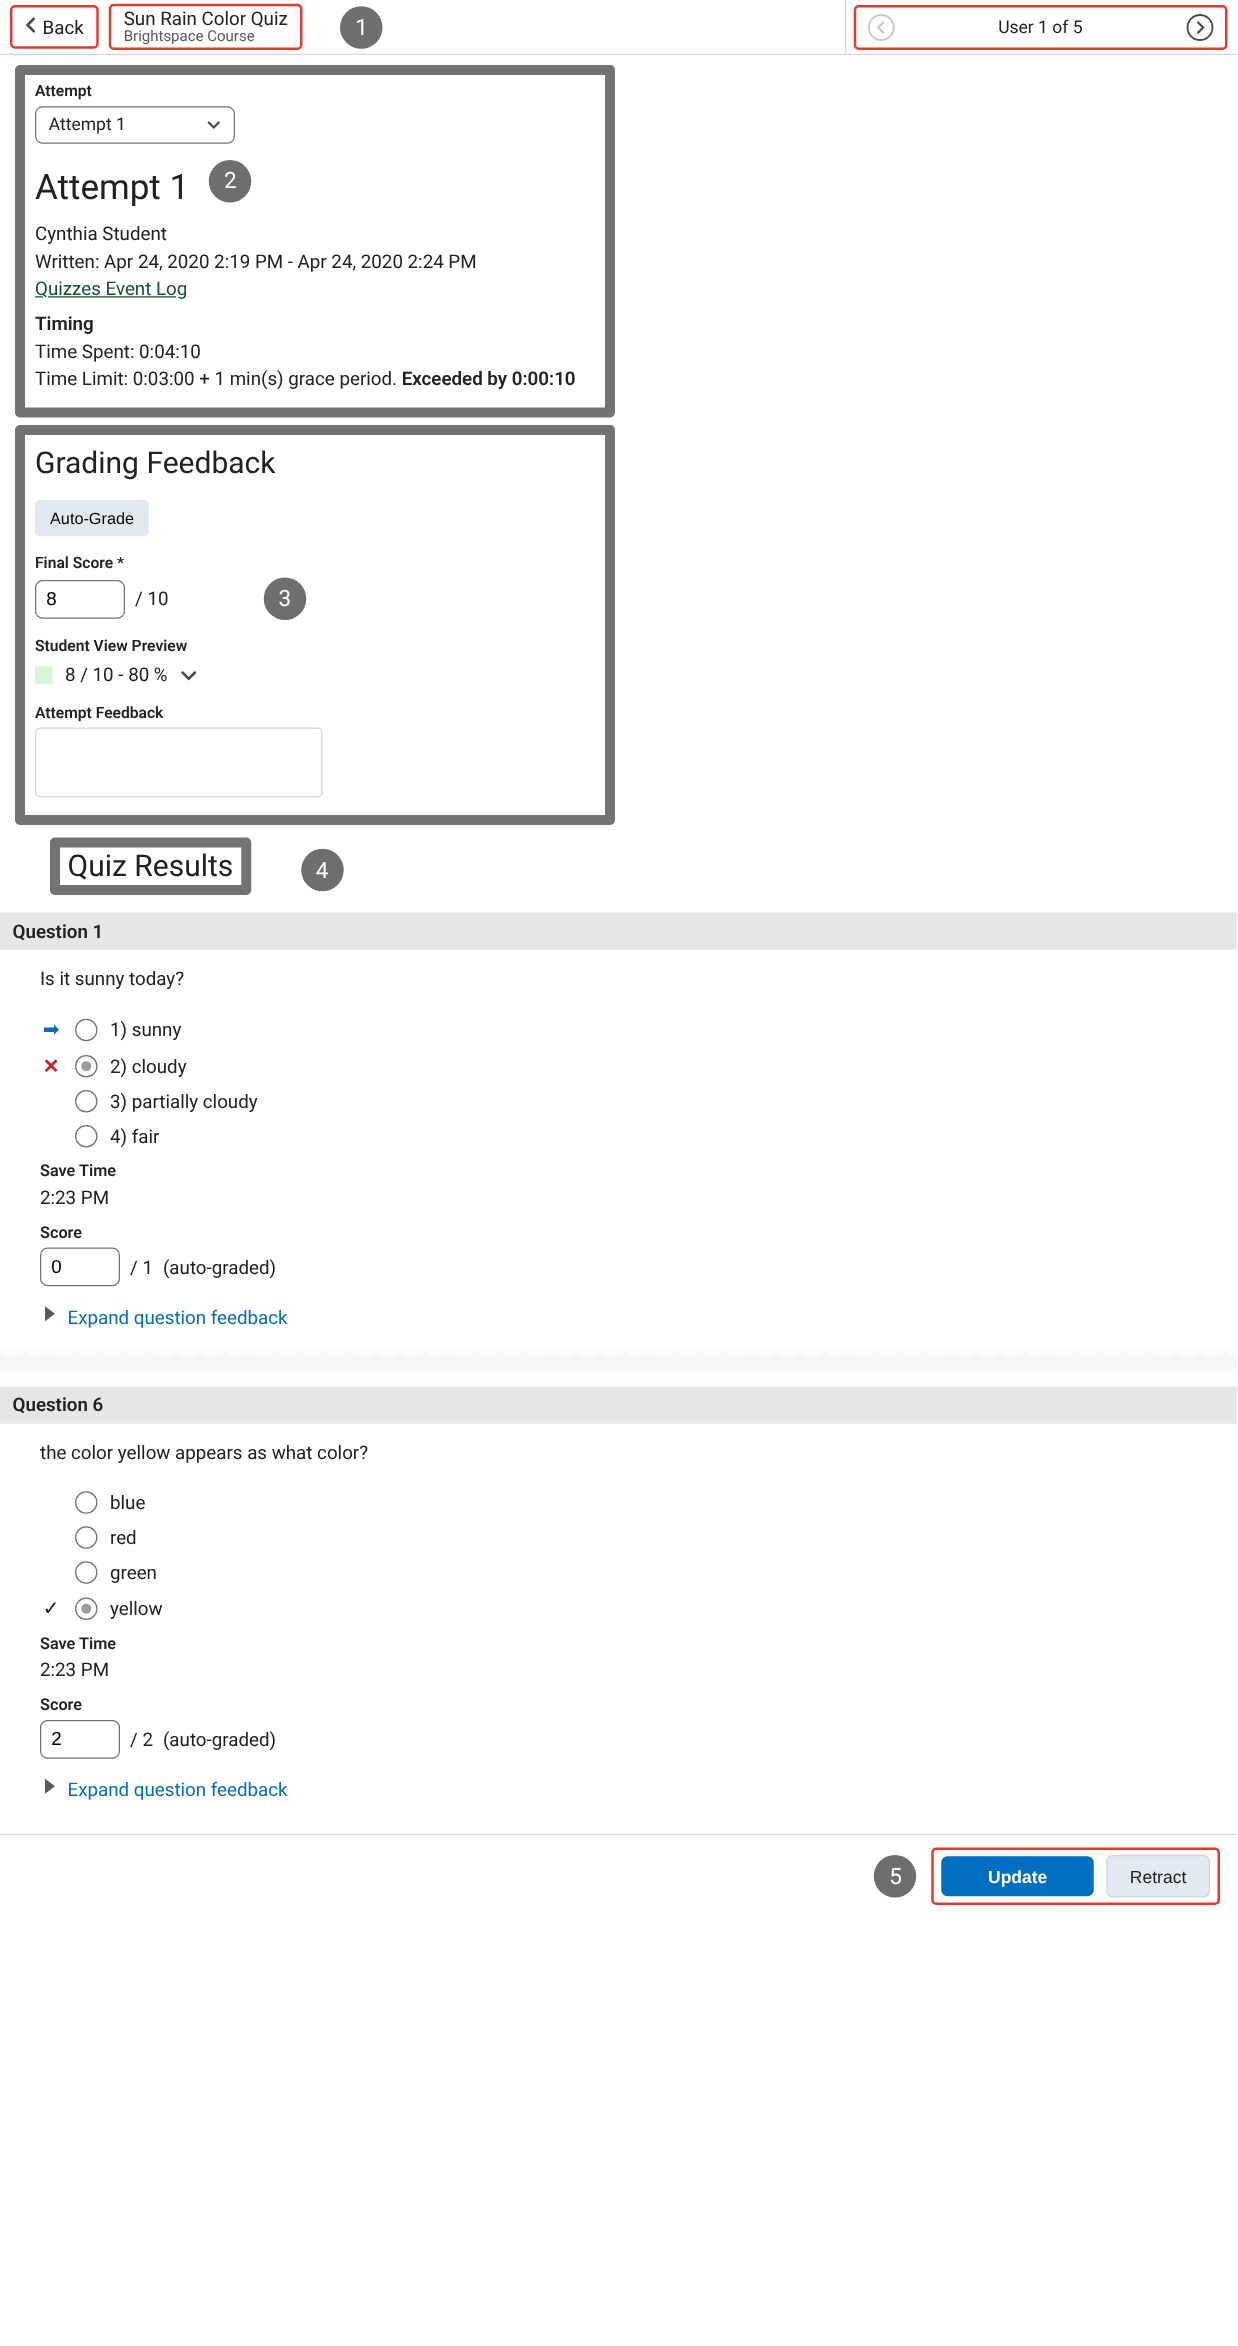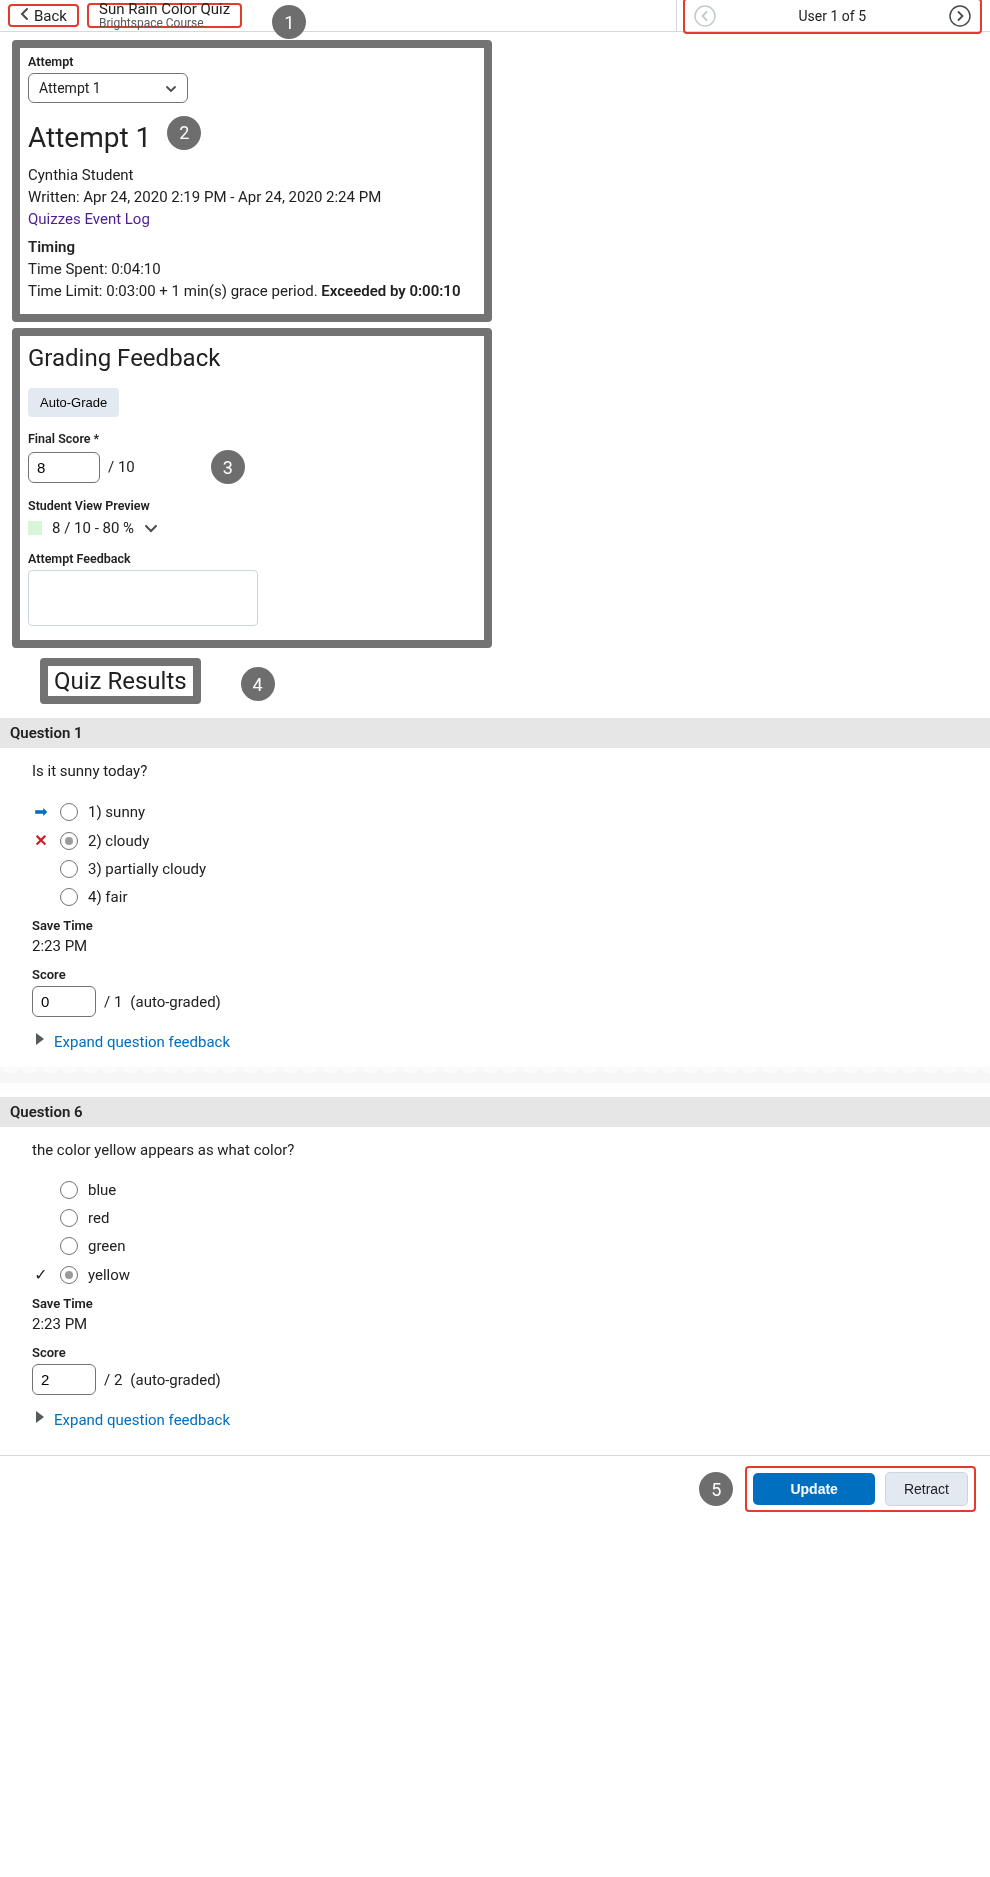--- a/index.html
+++ b/index.html
@@ -1,38 +1,38 @@
 <!DOCTYPE html>
 <html><head>
 <meta charset="utf-8">
 <style>
   * { box-sizing: border-box; margin: 0; padding: 0; }
   body { font-family: -apple-system, BlinkMacSystemFont, "Segoe UI", Roboto, Arial, sans-serif; font-size: 15px; color: #202122; background: #fff; width: 990px; }
-  .topbar { display: flex; align-items: stretch; border-bottom: 1px solid #d3d9e3; height: 32px; }
+  .topbar { display: flex; align-items: stretch; border-bottom: 1px solid #d3d9e3; height: 44px; }
   .back-btn-box { display:flex; align-items:center; gap:4px; border:2px solid #e33b2e; border-radius:4px; padding:4px 10px; margin:4px 6px 4px 8px; }
   .title-box { display:flex; flex-direction:column; justify-content:center; padding: 2px 10px; border:2px solid #e33b2e; border-radius:4px; margin:3px 0 3px 2px; }
   .title-main { font-size: 15px; font-weight: 400; color:#202122; line-height:1.1; }
   .title-sub { font-size: 12px; color:#565a5c; line-height:1.1; }
   .spacer { flex: 1; }
   .pager { display:flex; align-items:center; gap: 0; border-left:1px solid #d3d9e3; padding:0; }
   .pager-inner { display:flex; align-items:center; border:2px solid #e33b2e; border-radius:4px; margin:3px 8px 3px 6px; padding:2px 6px; gap:0px; }
   .pager-btn { width:28px; height:28px; display:flex; align-items:center; justify-content:center; cursor:pointer; }
   .pager-btn.disabled svg circle { stroke:#c4c9cc; }
   .pager-btn.disabled svg path { stroke:#c4c9cc; }
   .pager-label { padding: 0 80px; font-size:14px; }
   .callout { width:34px; height:34px; border-radius:50%; background:#6e6e6e; color:#fff; display:inline-flex; align-items:center; justify-content:center; font-size:18px; font-weight:400; flex-shrink:0; }
   .content { padding: 8px 12px 0 12px; }
   .redbox { border:8px solid #737373; border-radius:4px; padding:6px 8px 10px 8px; margin-bottom:6px; }
   .redbox.nm { padding:1px 6px; display:inline-block; }
   .lbl { font-size:12.5px; font-weight:600; color:#202122; margin-bottom:4px; display:block; }
   .select { display:flex; align-items:center; justify-content:space-between; width:160px; border:1px solid #6e7477; border-radius:6px; padding:6px 10px; font-size:14px; cursor:pointer; background:#fff; }
   .h-attempt { font-size:28px; font-weight:400; margin:18px 0 8px 0; }
   .row-flex { display:flex; align-items:center; gap:16px; }
   .info-line { font-size:15px; margin:4px 0; }
-  .link { color:#4c1d95; cursor:pointer; }
+  .link { color:#14532d; cursor:pointer;text-decoration:underline; }
   .bold { font-weight:600; }
   .h-section { font-size:24px; font-weight:400; margin: 2px 0 8px 0; }
   .auto-grade { background:#e3e9f1; border:none; border-radius:4px; padding:7px 12px; font-size:13px; cursor:pointer; margin:8px 0 14px 0; }
   .num-input { width:72px; border:1px solid #6e7477; border-radius:6px; padding:6px 8px; font-size:15px; }
   .score-line { display:flex; align-items:center; gap:8px; font-size:15px; }
   .preview-row { display:flex; align-items:center; gap:10px; margin:6px 0 14px 0;}
   .swatch { width:14px; height:14px; background:#d8f5d8; }
   .textarea { width:230px; height:56px; border:1px solid #cdd5dc; border-radius:4px; resize:none; padding:4px; }
   .question-bar { background:#e6e6e6; font-weight:600; padding:6px 10px; font-size:15px; }
   .qbody { padding: 10px 14px 6px 20px; }

